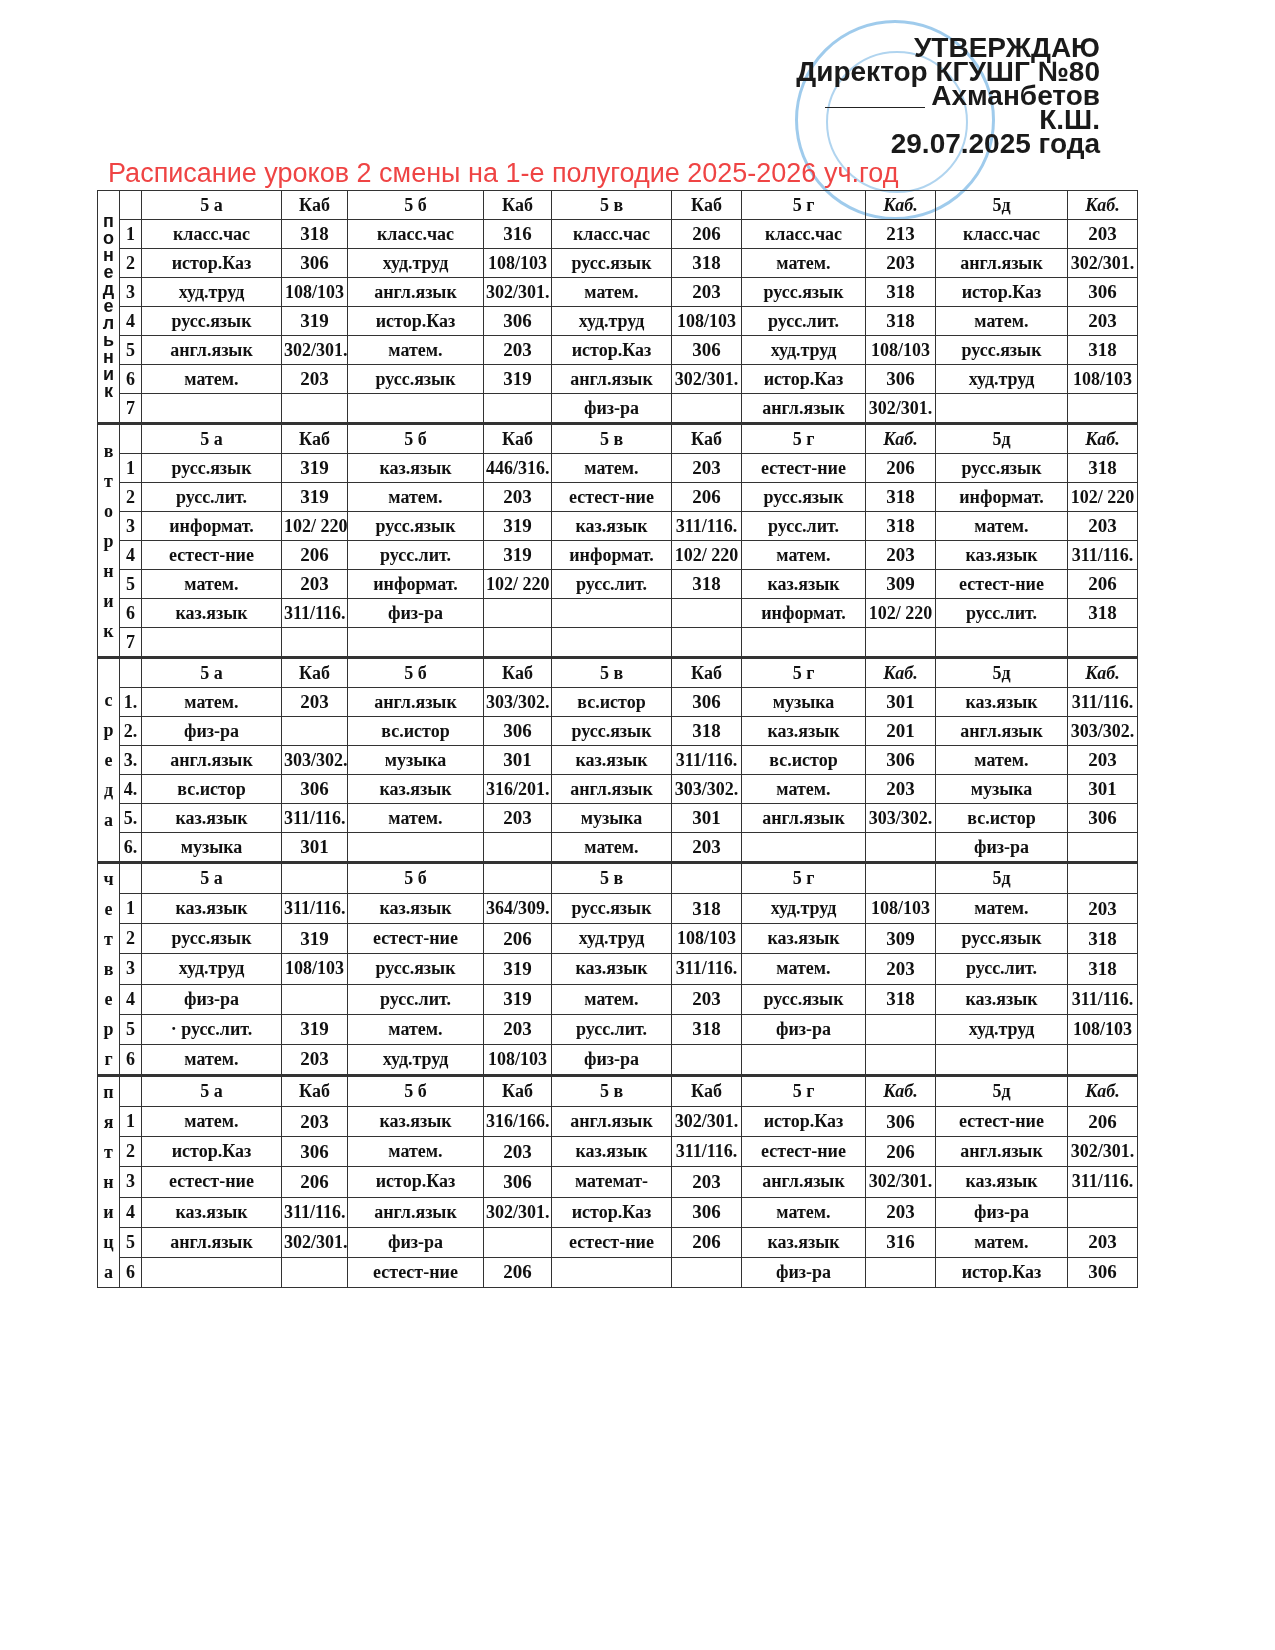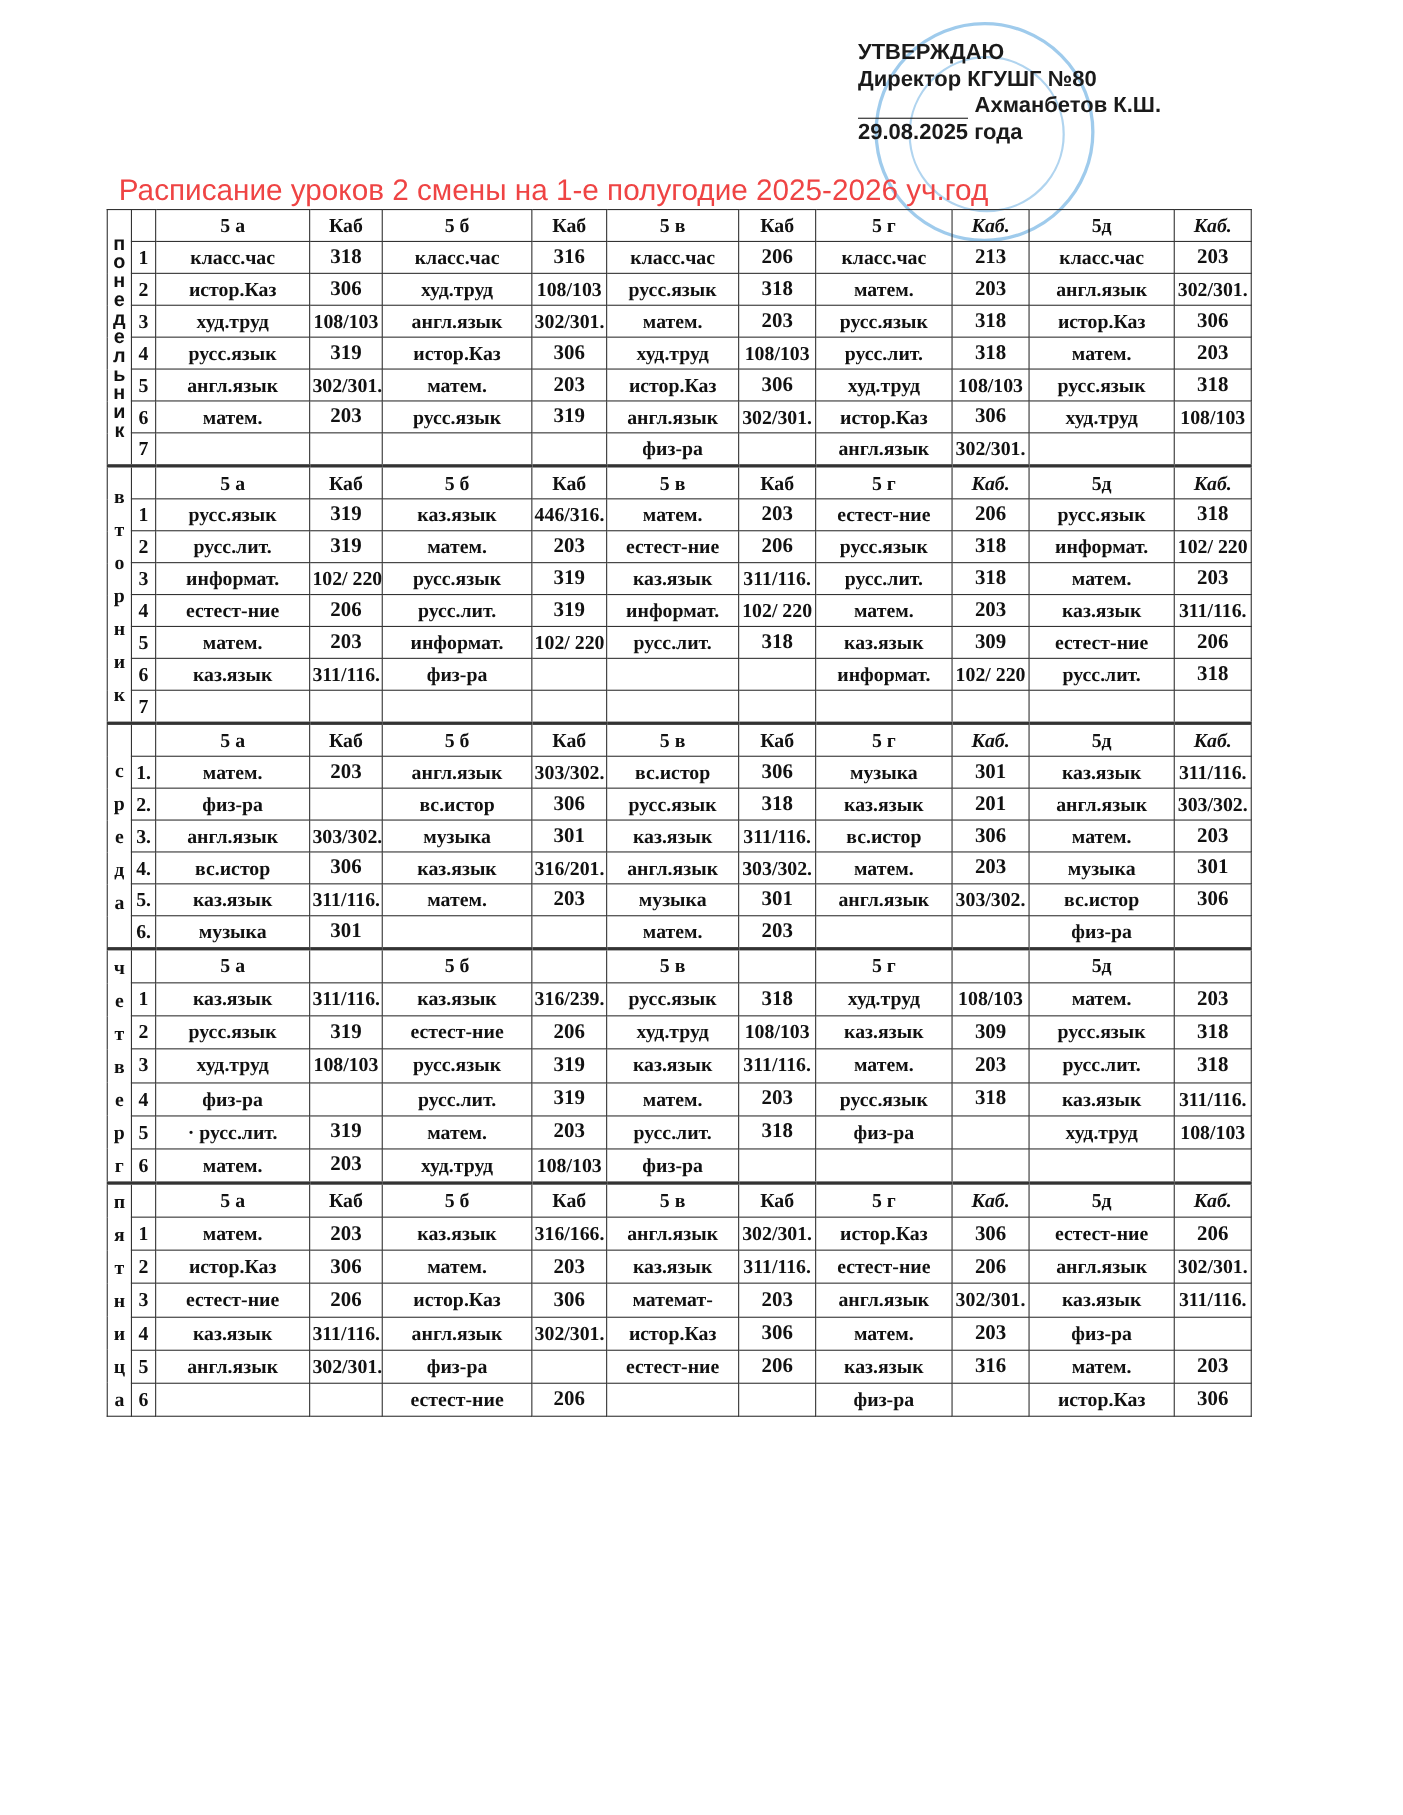--- a/index.html
+++ b/index.html
@@ -1,17 +1,17 @@
 <!DOCTYPE html>
 <html><head>
 <meta charset="utf-8">
 <style>
   html, body { margin:0; padding:0; background:#fff; }
   body { width:1275px; height:1650px; position:relative; overflow:hidden; font-family:"Liberation Serif", serif; color:#111; }
-  .approve { position:absolute; left:780px; top:36px; width:320px; text-align:left; font-family:"Liberation Sans", sans-serif; font-weight:bold; font-size:20px; line-height:24px; color:#1a1a1a; }
+  .approve { position:absolute; left:780px; top:36px; width:320px; text-align:right; font-family:"Liberation Sans", sans-serif; font-weight:bold; font-size:28px; line-height:24px; color:#1a1a1a; }
   .approve .sigline { display:inline-block; width:100px; border-bottom:1.5px solid #222; margin-right:6px; vertical-align:bottom; height:18px; position:relative; }
   .stamp { position:absolute; left:795px; top:20px; width:200px; height:200px; border-radius:50%; border:3px solid rgba(80,160,220,0.55); box-sizing:border-box; }
   .stamp::after { content:""; position:absolute; left:28px; top:28px; width:138px; height:138px; border-radius:50%; border:2px solid rgba(80,160,220,0.45); }
   .title { position:absolute; left:108px; top:158px; font-family:"Liberation Sans", sans-serif; font-weight:normal; font-size:27px; color:#ef4444; white-space:nowrap; }
   table.sched { position:absolute; left:97px; top:190px; border-collapse:collapse; table-layout:fixed; width:1040px; }
   table.sched td { border:1.5px solid #333; height:28px; padding:0 2px; text-align:center; font-weight:bold; font-size:18px; white-space:nowrap; overflow:hidden; }
   td.day { width:18px; font-family:"Liberation Sans", sans-serif; font-size:13px; font-weight:normal; line-height:17px; border-left:6px solid #444; vertical-align:middle; white-space:normal; word-break:break-all; }
   td.day.serif { font-family:"Liberation Serif", serif; font-size:18px; font-weight:bold; line-height:30px; }
   td.num { width:14px; text-align:left; font-weight:normal; font-size:19px; }
   td.hdr { font-weight:normal; font-size:19px; }
@@ -22,21 +22,21 @@
 </style>
 </head>
 <body>
 
 <div class="stamp"></div>
 
 <div class="approve">
   <div>УТВЕРЖДАЮ</div>
   <div>Директор КГУШГ №80</div>
   <div><span class="sigline"></span><span>Ахманбетов К.Ш.</span></div>
-  <div>29.08.2025 года</div>
+  <div>29.07.2025 года</div>
 </div>
 
 <div class="title">Расписание уроков 2 смены на 1-е полугодие 2025-2026 уч.год</div>
 
 <table class="sched" id="sched">
   <colgroup>
     <col style="width:22px">
       <col style="width:22px">
     <col style="width:140px">
       <col style="width:66px">
@@ -364,21 +364,21 @@
         <td class="hdr">5 г</td>
         <td class="hdr bold"></td>
         <td class="hdr">5д</td>
         <td class="hdr bold"></td>
       </tr>
       <tr>
         <td class="num">1</td>
         <td>каз.язык</td>
         <td class="room">311/116.</td>
         <td>каз.язык</td>
-        <td class="room">316/239.</td>
+        <td class="room">364/309.</td>
         <td>русс.язык</td>
         <td class="room big">318</td>
         <td>худ.труд</td>
         <td class="room">108/103</td>
         <td>матем.</td>
         <td class="room big">203</td>
       </tr>
       <tr>
         <td class="num">2</td>
         <td>русс.язык</td>

